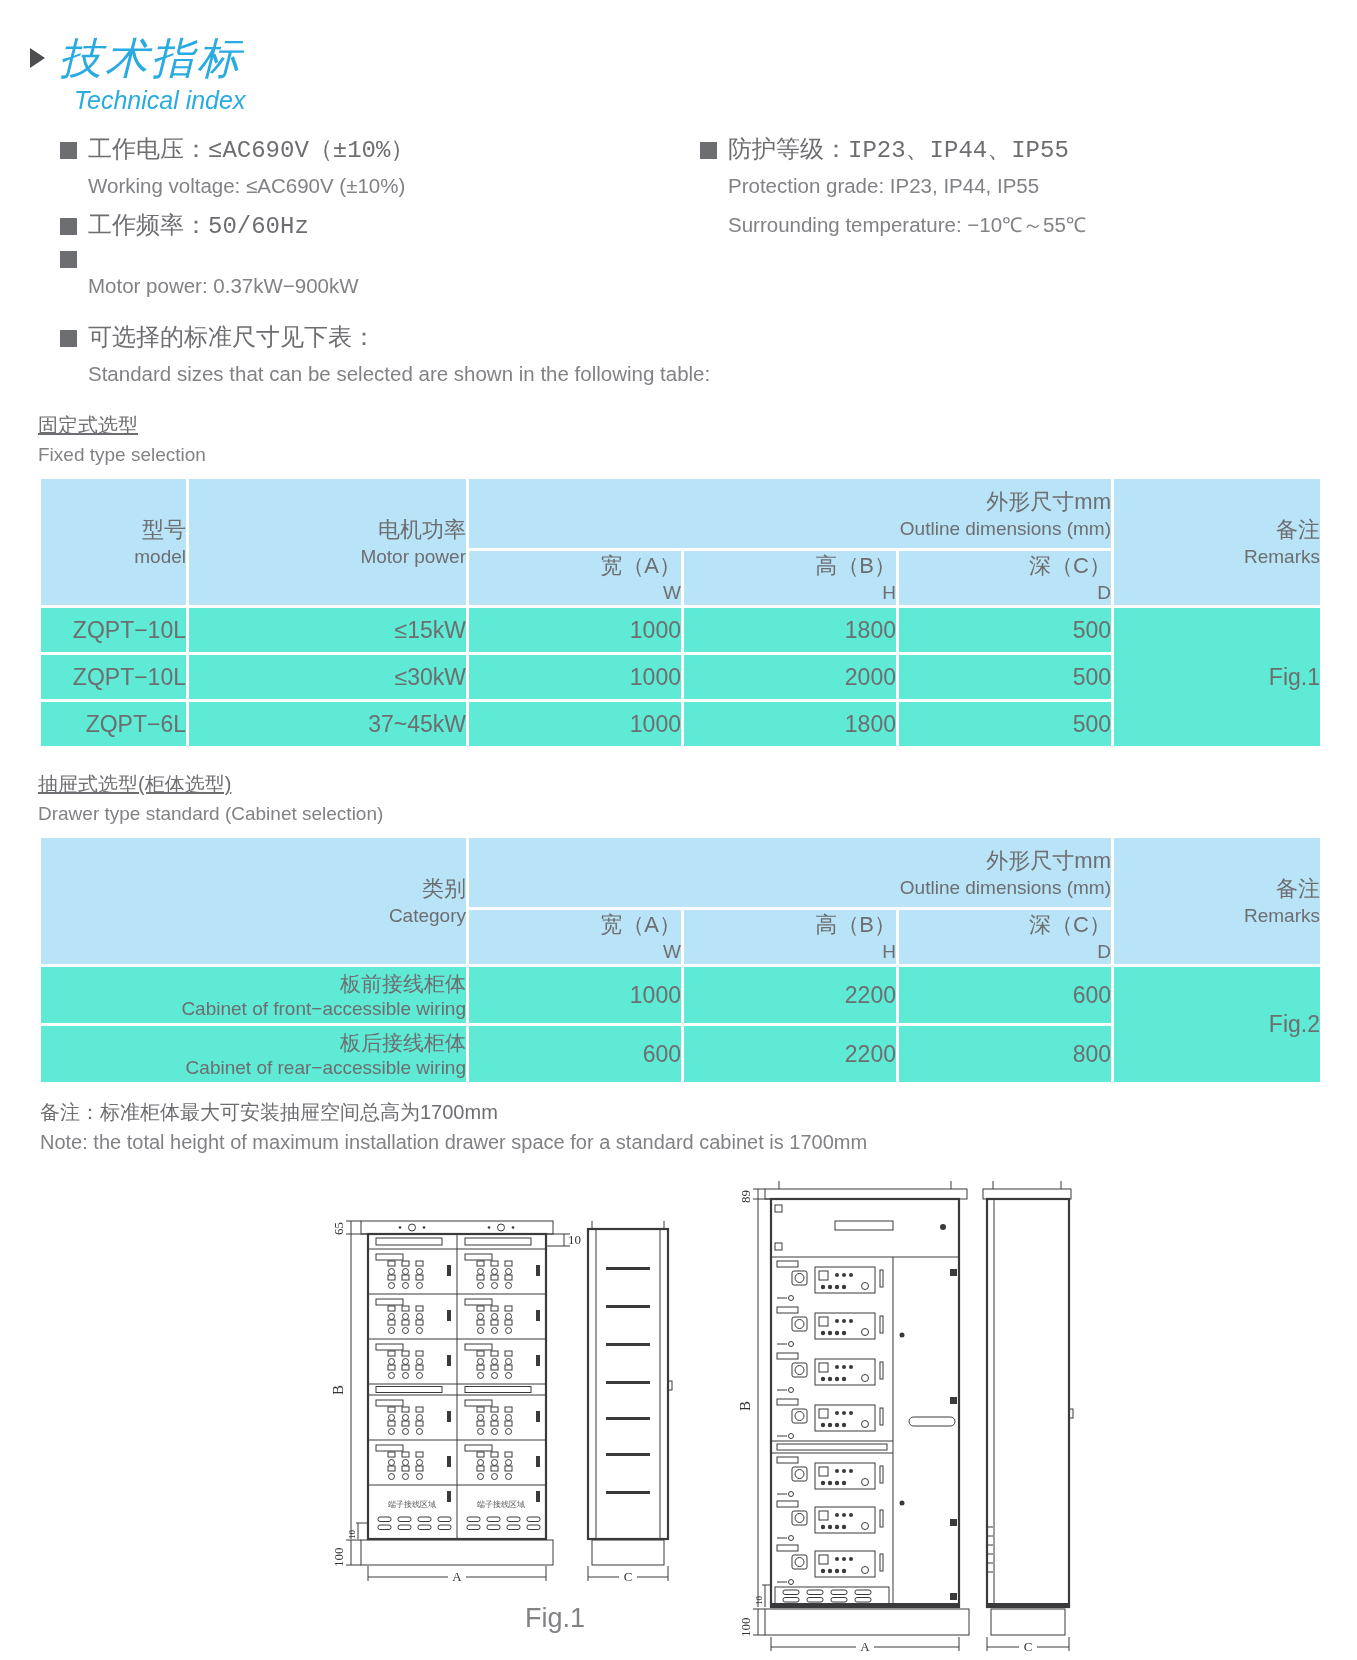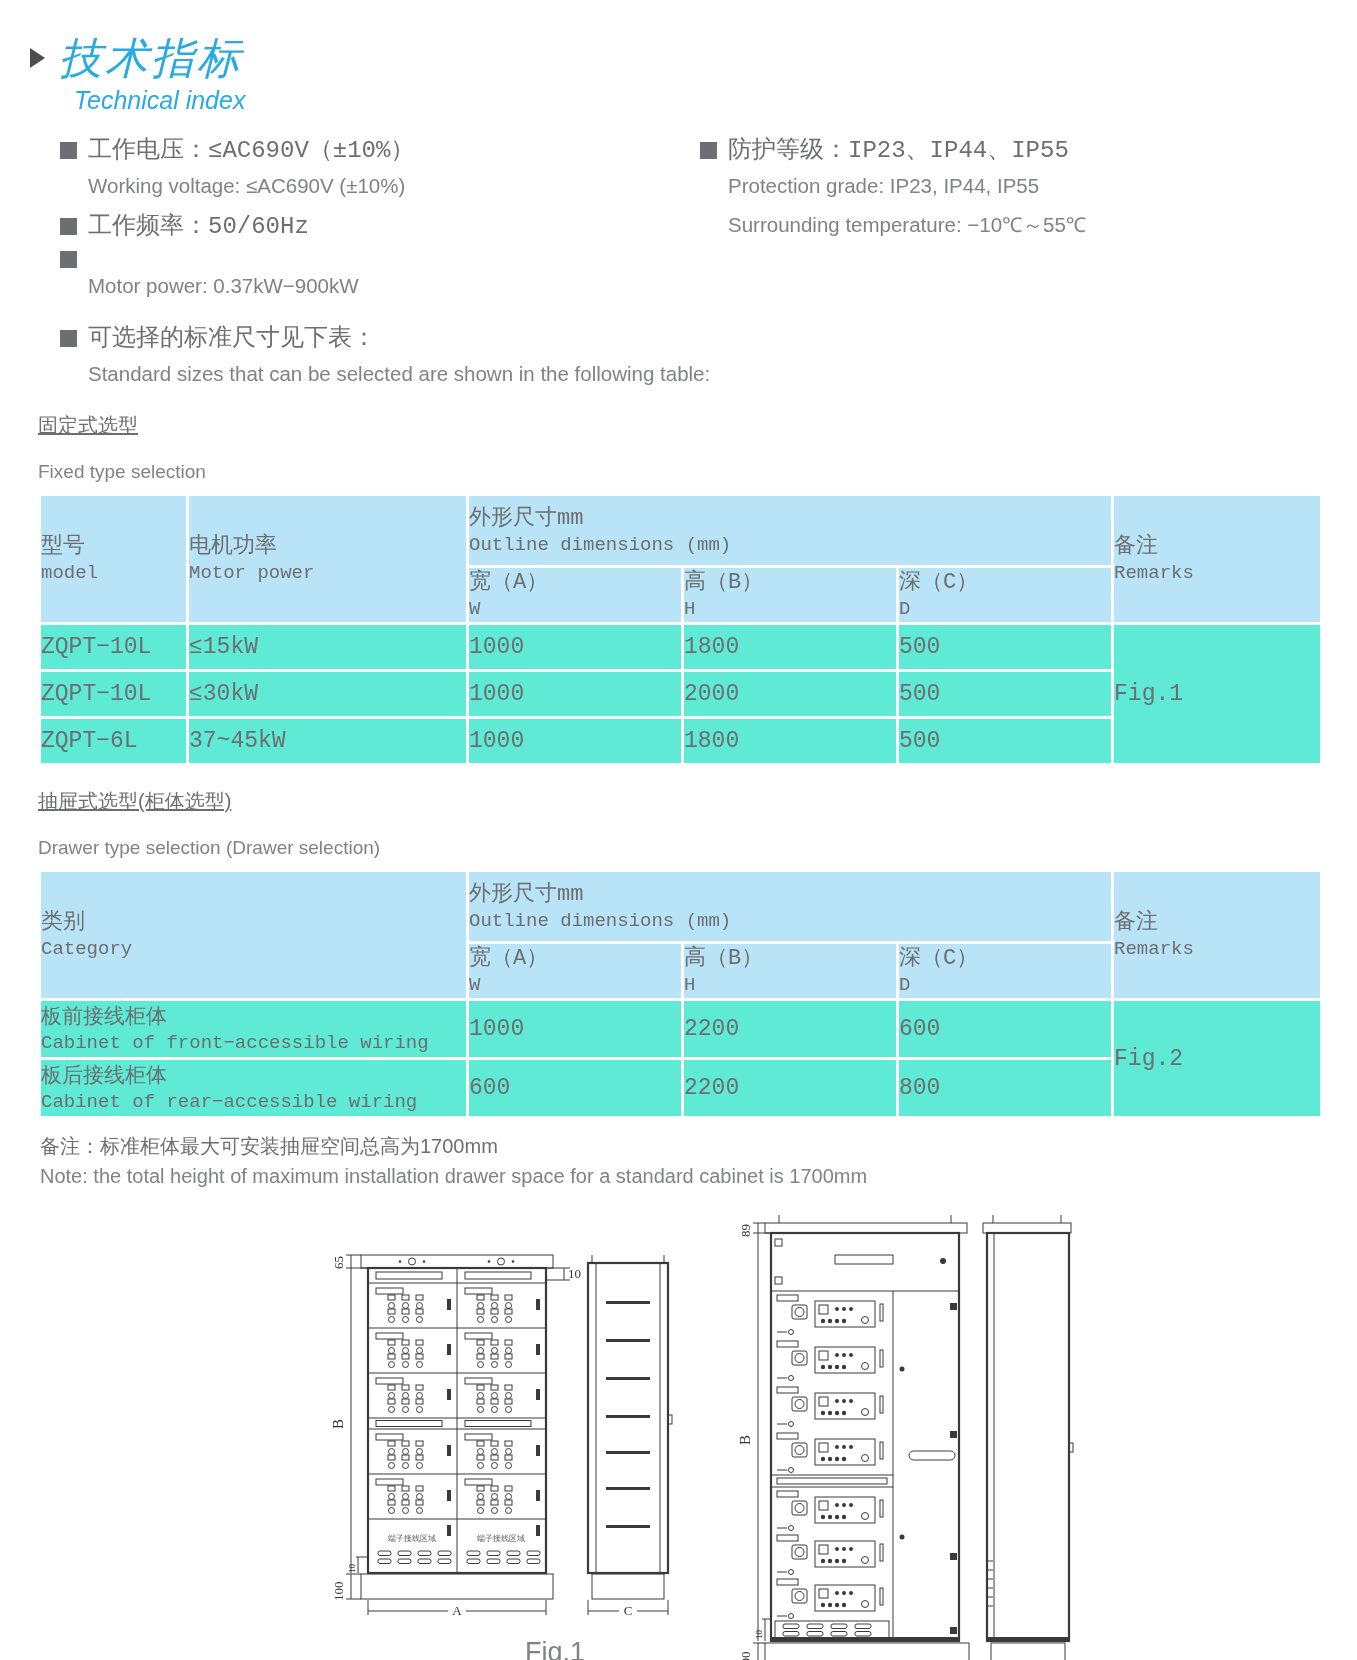--- a/index.html
+++ b/index.html
@@ -21,27 +21,27 @@
   .spec-item { margin-bottom:7px; }
   .spec-zh { display:flex; align-items:center; font-size:24px; line-height:35px;font-family:Liberation Mono, monospace; }
   .bullet { width:17px; height:17px; background:#6d6e71; display:inline-block;
             margin-right:11px; flex:none; }
   .spec-en { font-size:20.5px; color:#808285; line-height:32px; margin:2px 0 0 28px; }
   .intro { margin:12px 38px 0 60px; }
 
   
   .section { margin:22px 38px 0 38px; }
   .section-zh { font-size:20px; text-decoration:underline; }
-  .section-en { font-size:19px; color:#808285; margin-top:22px; }
+  .section-en { font-size:19px; color:#808285; margin-top:5px; }
 
   
   table.spec { border-collapse:collapse; table-layout:fixed; width:1282px;
                margin:10px 0 0 38px; }
-  table.spec th, table.spec td { border:3px solid #fff; text-align:left;
-               vertical-align:middle; font-weight:normal; padding:0;font-family:Liberation Mono, monospace; }
+  table.spec th, table.spec td { border:3px solid #fff; text-align:right;
+               vertical-align:middle; font-weight:normal; padding:0; }
   table.spec thead th { background:#b9e3f6; }
   table.spec tbody td { background:#5eead4; }
   .h-zh { font-size:22px; line-height:29px; }
   .h-en { font-size:19px; line-height:25px; }
   .tr-group { height:72px; }
   .tr-sub   { height:56px; }
   .tr-data  { height:47px; font-size:23px; }
   .tr-data2 { height:59px; }
   .cell-val { font-size:23px; }
   .cat-zh { font-size:21px; line-height:27px; }
@@ -191,21 +191,21 @@
       <td>37~45kW</td>
       <td>1000</td>
       <td>1800</td>
       <td>500</td>
     </tr>
   </tbody>
 </table>
 
 <div class="section">
   <div class="section-zh">抽屉式选型(柜体选型)</div>
-  <div class="section-en">Drawer type selection (Drawer selection)</div>
+  <div class="section-en">Drawer type standard (Cabinet selection)</div>
 </div>
 
 <table class="spec">
   <colgroup>
       <col style="width:428px">
       <col style="width:215px">
       <col style="width:215px">
       <col style="width:215px">
       <col style="width:209px">
     </colgroup>

